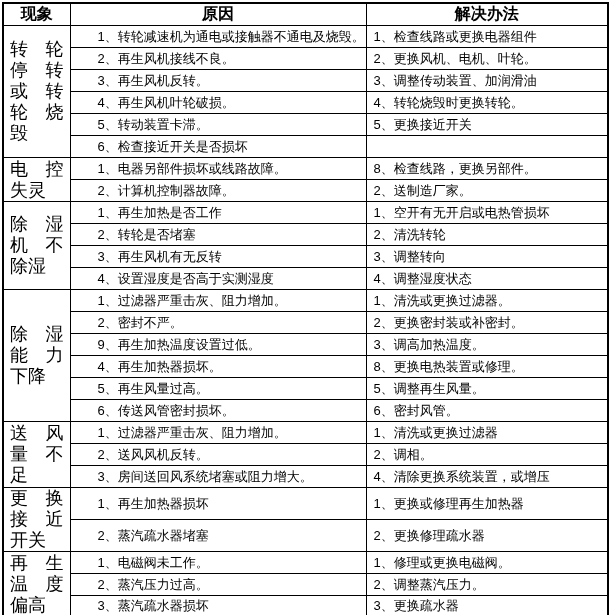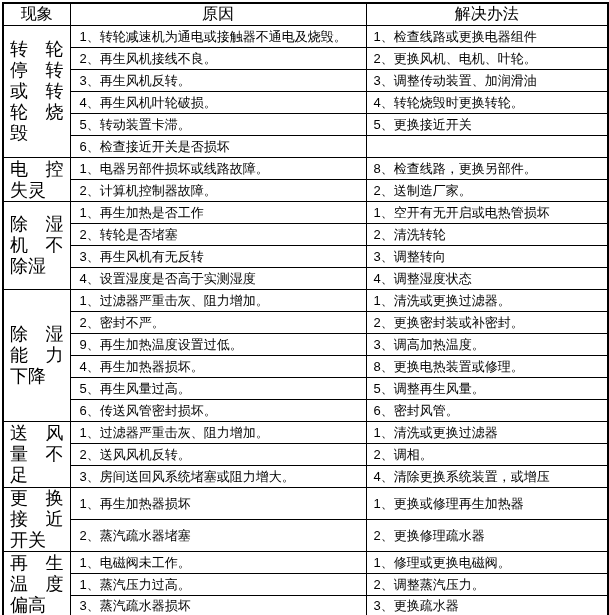--- a/index.html
+++ b/index.html
@@ -28,40 +28,40 @@
   }
   th, td {
     border: 1px solid #000000;
     padding: 0;
     overflow: hidden;
     box-sizing: border-box;
   }
   thead tr { height: 22px; }
   tbody tr { height: 22px; }
   th.hdr {
-    font-weight: normal;
+    font-weight: bold;
     font-size: 16px;
     text-align: center;
     vertical-align: middle;
     white-space: nowrap;
   }
   td.phenomenon {
     font-size: 18px;
     line-height: 21px;
     text-align: justify;
     vertical-align: middle;
     padding: 0 6px;
     word-break: break-all;
   }
   td.cause, td.solution {
     font-size: 13px;
     text-align: left;
     vertical-align: middle;
     white-space: nowrap;
-    padding-left: 9px;
+    padding-left: 27px;
     padding-right: 3px;
   }
   td.solution { padding-left: 7px; margin-top: 8px; }
 </style>
 </head>
 <body>
 
 <div class="page">
   <table class="fault-table">
     <colgroup>
@@ -174,21 +174,21 @@
         <tr>
           <td class="cause">2、蒸汽疏水器堵塞</td>
           <td class="solution">2、更换修理疏水器</td>
         </tr>
         <tr>
           <td rowspan="3" class="phenomenon">再生温度偏高</td>
           <td class="cause">1、电磁阀未工作。</td>
           <td class="solution">1、修理或更换电磁阀。</td>
         </tr>
         <tr>
-          <td class="cause">1、蒸汽压力过高。</td>
+          <td class="cause">2、蒸汽压力过高。</td>
           <td class="solution">2、调整蒸汽压力。</td>
         </tr>
         <tr>
           <td class="cause">3、蒸汽疏水器损坏</td>
           <td class="solution">3、更换疏水器</td>
         </tr>
       </tbody>
   </table>
 </div>
 

